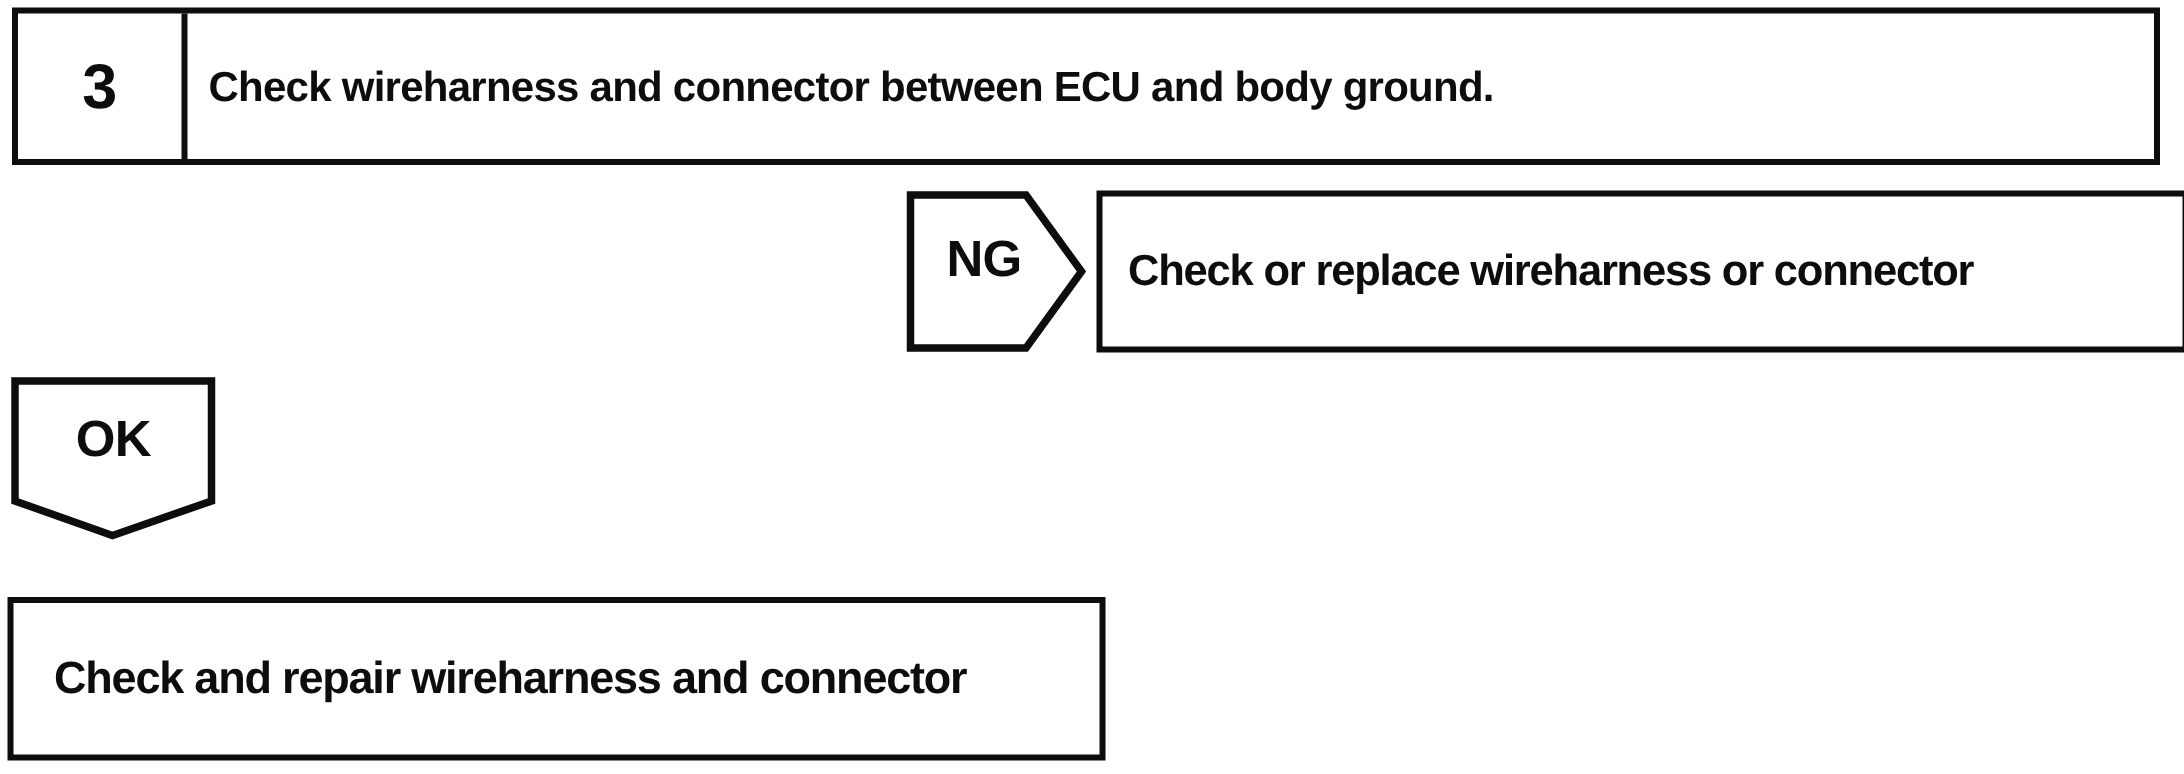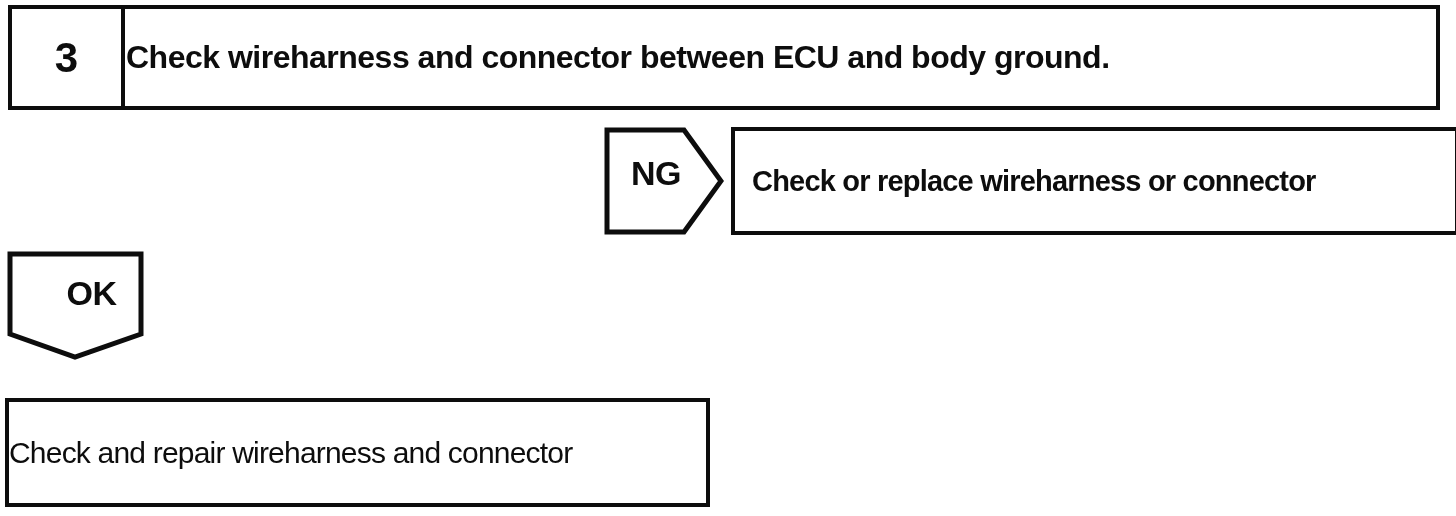--- a/index.html
+++ b/index.html
@@ -39,22 +39,22 @@
     align-items: center;
     justify-content: center;
     font-size: 42px;
     font-weight: bold;
     flex: 0 0 auto;
   }
   .step-instruction {
     flex: 1;
     display: flex;
     align-items: center;
-    padding-left: 1px;
-    font-size: 32px;
+    padding-left: 14px;
+    font-size: 28px;
     font-weight: bold;
     letter-spacing: -0.5px;
     white-space: nowrap;
   }
   
   .ng-connector {
     position: absolute;
     left: 604px;
     top: 127px;
     width: 120px;
@@ -109,35 +109,35 @@
     left: 0;
     top: 0;
     width: 137px;
     height: 84px;
     display: flex;
     align-items: center;
     justify-content: center;
     font-size: 34px;
     font-weight: bold;
     letter-spacing: -0.5px;
-    padding-left: 16px;
   }
   
   .result-box {
     position: absolute;
     left: 5px;
     top: 398px;
     width: 697px;
     height: 101px;
     border: 4px solid #0d0d0d;
     display: flex;
     flex-direction: column;
     justify-content: center;
+    padding-left: 27px;
     font-size: 30px;
-    font-weight: normal;
+    font-weight: bold;
     letter-spacing: -0.8px;
     line-height: 33px;
     background: #ffffff;
   }
   .result-line {
     white-space: nowrap;
   }
 </style>
 </head>
 <body>

